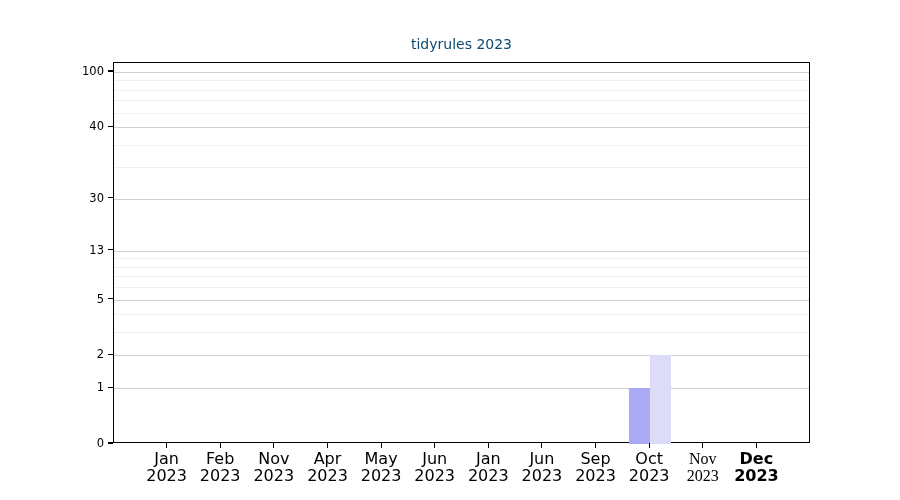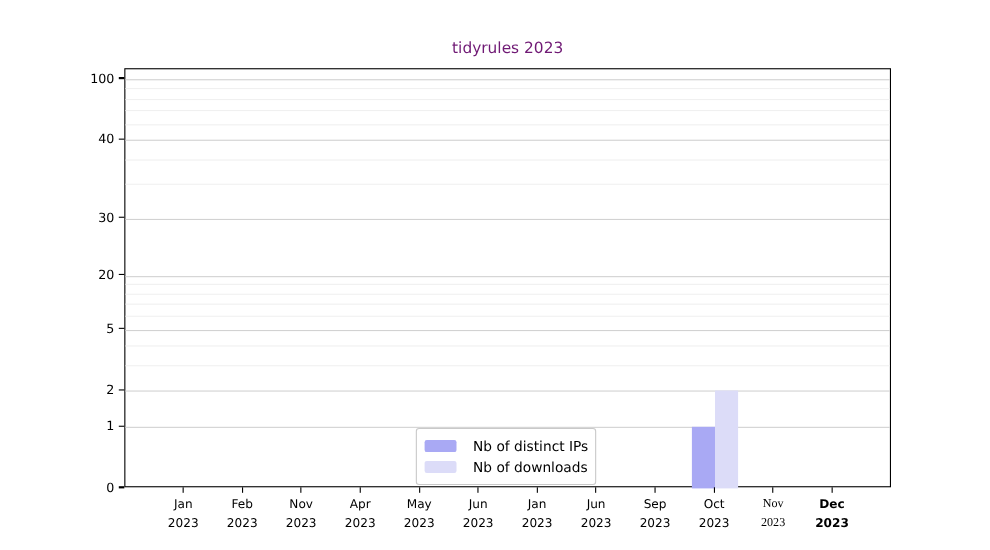--- a/index.html
+++ b/index.html
@@ -4,39 +4,39 @@
 <style>
   html, body { margin: 0; padding: 0; background: #ffffff; }
   body {
     width: 900px; height: 500px; overflow: hidden; position: relative;
     font-family: "DejaVu Sans", "Liberation Sans", sans-serif;
     color: #000;
   }
   .figure { position: absolute; inset: 0; background: #ffffff; }
   .chart-title {
     position: absolute; left: 113px; width: 697px; top: 36px;
-    text-align: center; font-size: 14px; color: #701a75;
+    text-align: center; font-size: 14px; color: #0c4a6e;
   }
   .plot {
     position: absolute; left: 113px; top: 62px; width: 697px; height: 381px;
     border: 1.2px solid #000; box-sizing: border-box; background: #ffffff;
   }
   .gridline { position: absolute; left: 0; right: 0; height: 1px; }
   .gridline.major { background: #d2d2d2; }
   .gridline.minor { background: #f0f0f0; }
   .bar { position: absolute; }
   .ytick-label {
     position: absolute; width: 42px; text-align: right;
     font-size: 11.5px; line-height: 14px; color: #000;
   }
   .ytick-mark { position: absolute; width: 5px; height: 1.2px; background: #000; }
   .xtick-mark { position: absolute; width: 1.2px; height: 5px; background: #000; }
   .xtick-label {
     position: absolute; width: 64px; text-align: center;
-    font-size: 11px; line-height: 17px; color: #000; white-space: pre-line;
+    font-size: 16px; line-height: 17px; color: #000; white-space: pre-line;
   }
   .legend {
     position: absolute; left: 378px; top: 389px; width: 164px;
     background: #ffffff; border: 1px solid #c9c9c9; border-radius: 3px;
     box-sizing: border-box; padding: 6px 9px 6px 7px;
   }
   .legend-row { display: flex; align-items: center; height: 19px; }
   .legend-swatch {
     width: 29px; height: 11px; border-radius: 2px; flex: 0 0 auto;
     margin-right: 15px;
@@ -80,21 +80,21 @@
   <div id="y-axis">
       <div class="ytick-mark" style="left: 108px; top: 442.4px;"></div>
       <div class="ytick-label" style="left: 62px; top: 436px;">0</div>
       <div class="ytick-mark" style="left: 108px; top: 386.5px;"></div>
       <div class="ytick-label" style="left: 62px; top: 380.1px;">1</div>
       <div class="ytick-mark" style="left: 108px; top: 353.8px;"></div>
       <div class="ytick-label" style="left: 62px; top: 347.4px;">2</div>
       <div class="ytick-mark" style="left: 108px; top: 298px;"></div>
       <div class="ytick-label" style="left: 62px; top: 291.6px;">5</div>
       <div class="ytick-mark" style="left: 108px; top: 249.1px;"></div>
-      <div class="ytick-label" style="left: 62px; top: 242.7px;">20</div>
+      <div class="ytick-label" style="left: 62px; top: 242.7px;">13</div>
       <div class="ytick-mark" style="left: 108px; top: 197px;"></div>
       <div class="ytick-label" style="left: 62px; top: 190.6px;">30</div>
       <div class="ytick-mark" style="left: 108px; top: 125.5px;"></div>
       <div class="ytick-label" style="left: 62px; top: 119.1px;">40</div>
       <div class="ytick-mark" style="left: 108px; top: 70.4px;"></div>
       <div class="ytick-label" style="left: 62px; top: 64px;">100</div>
     </div>
   <div id="x-axis">
       <div class="xtick-mark" style="left: 166px; top: 443px;"></div>
       <div class="xtick-label" style="left: 134.6px; top: 450px;">Jan
@@ -127,23 +127,13 @@
       <div class="xtick-label" style="left: 617.2px; top: 450px;">Oct
 2023</div>
       <div class="xtick-mark" style="left: 702.2px; top: 443px;"></div>
       <div class="xtick-label" style="left: 670.8px; top: 450px; font-family: Liberation Serif, serif;">Nov
 2023</div>
       <div class="xtick-mark" style="left: 755.8px; top: 443px;"></div>
       <div class="xtick-label" style="left: 724.4px; top: 450px; font-weight: bold;">Dec
 2023</div>
     </div>
 
-  <div class="legend">
-    <div class="legend-row">
-      <span class="legend-swatch" style="background: rgb(169, 169, 244);"></span>
-      <span class="legend-label">Nb of distinct IPs</span>
-    </div>
-    <div class="legend-row">
-      <span class="legend-swatch" style="background: rgb(220, 220, 248);"></span>
-      <span class="legend-label">Nb of downloads</span>
-    </div>
-  </div>
 </div>
 
 </body></html>

